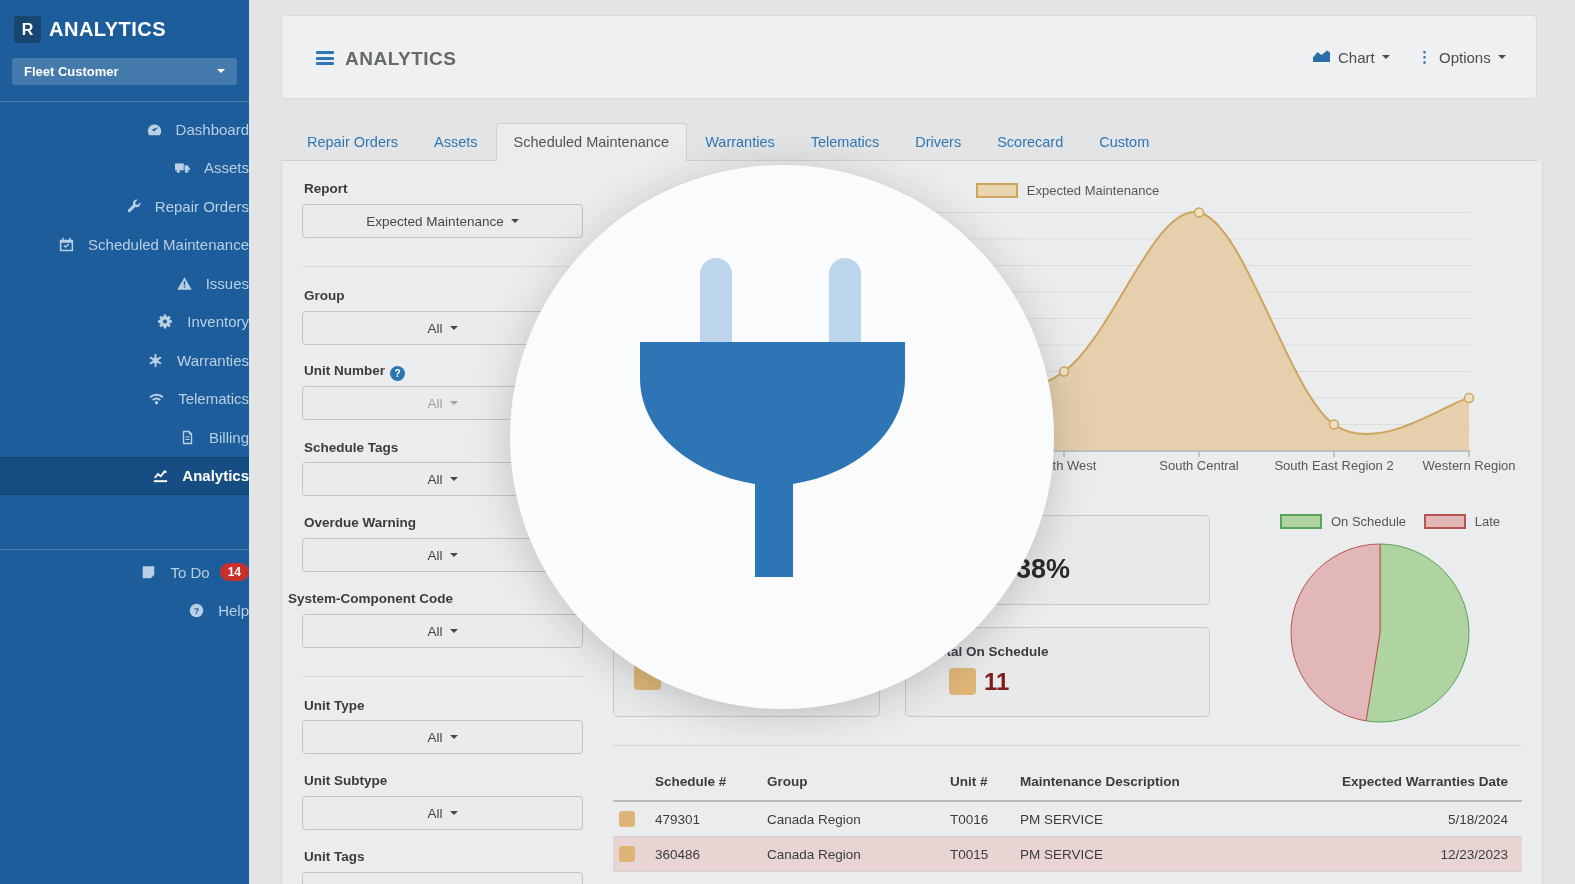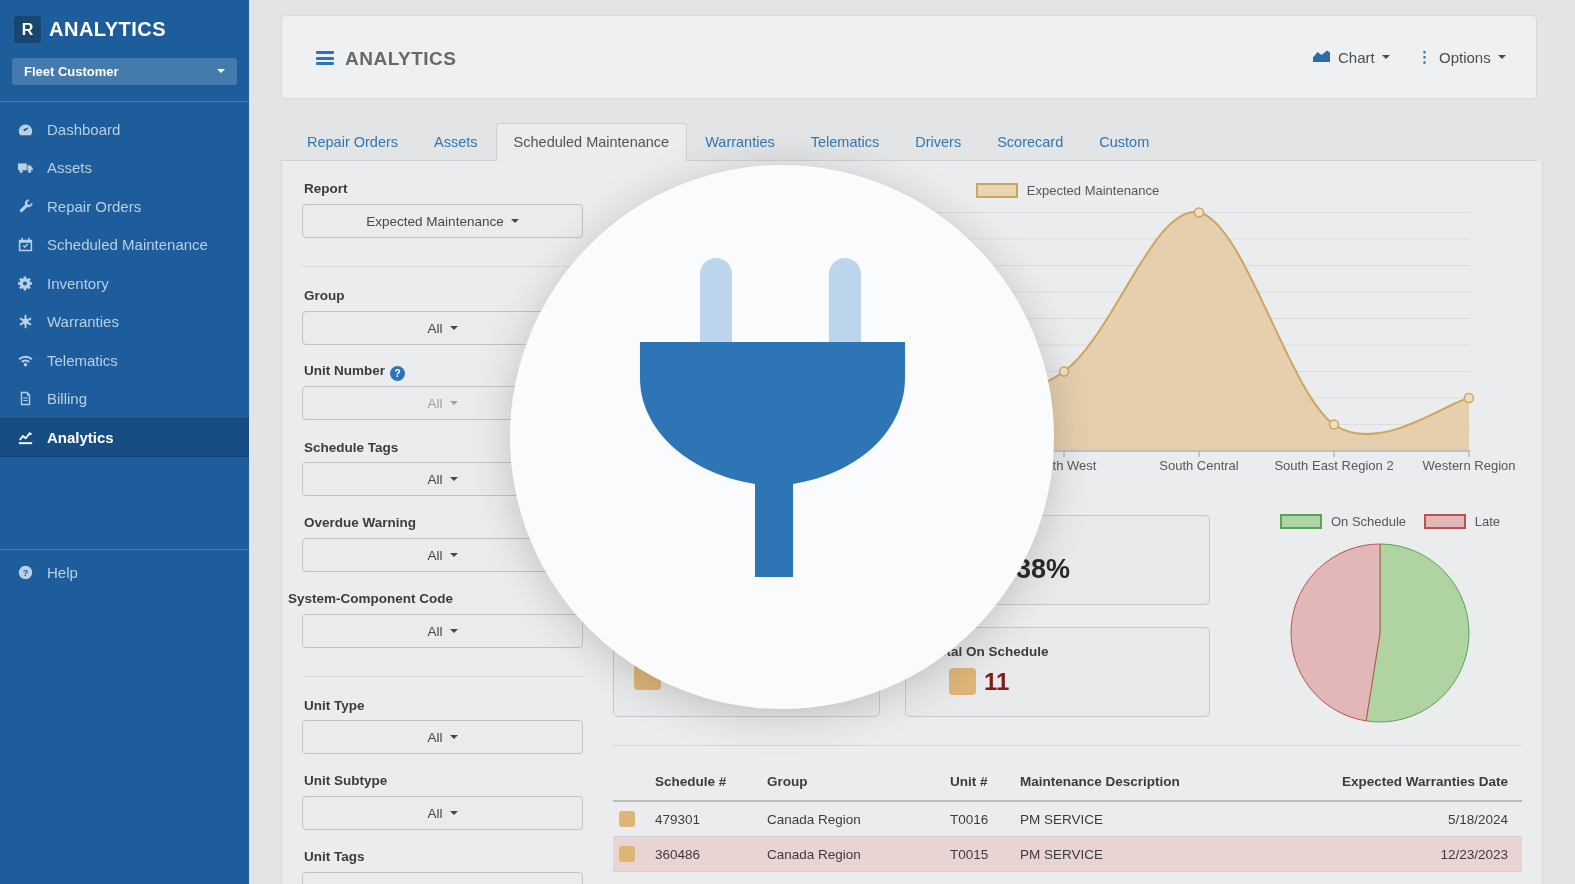--- a/index.html
+++ b/index.html
@@ -15,21 +15,21 @@
                  font-weight:bold; font-size:16px; display:flex; align-items:center; justify-content:center; }
   .brand-text { color:#fff; font-size:20px; font-weight:bold; letter-spacing:.5px; margin-left:8px; }
   .customer-dd { position:relative; margin:5px 12px 0 12px; width:225px; height:27px;
                  background:rgba(255,255,255,.18); border:none; border-radius:3px; color:#fff;
                  font-weight:bold; font-size:13px; text-align:left; padding:0 12px; cursor:pointer;
                  font-family:inherit; }
   .customer-dd .caret { position:absolute; right:12px; top:11px; }
   .sb-divider { height:1px; background:rgba(255,255,255,.18); margin-top:16px; }
   .nav { position:absolute; left:0; top:110px; width:249px; }
   .nav-item { display:flex; align-items:center; height:38.5px; padding-left:18px;
-              color:#b9cfe4; font-size:15px; cursor:pointer; }
+              color:#b9cfe4; font-size:15px; cursor:pointer;justify-content:flex-end; }
   .nav-item .nicon { width:16px; height:15px; display:inline-flex; margin-right:13px; flex:none; }
   .nav-item.active { background:var(--sidebar-active,#164e84); color:#fff; font-weight:bold;
                      border-top:1px solid rgba(0,0,0,.15); border-bottom:1px solid rgba(0,0,0,.15); }
   .nav2 { position:absolute; left:0; top:553px; width:249px; }
   .sb-divider2 { position:absolute; left:0; top:549px; width:249px; height:1px; background:rgba(255,255,255,.18); }
   .badge { background:var(--badge-red,#c9302c); color:#fff; font-size:12px; font-weight:bold;
            border-radius:10px; padding:2px 8px; margin-left:10px; }
 
   
   .header-card { position:absolute; left:281px; top:15px; width:1256px; height:84px;
@@ -154,20 +154,28 @@
               <path d="M3.2.8h1.4v2H3.2zM9.4.8h1.4v2H9.4z"></path>
               <path fill-rule="evenodd" d="M.8 2.6h12.4v10.6H.8zm1.4 2.8v6.4h9.6V5.4z"></path>
               <path d="M6.3 10.3L4.4 8.4l.9-.9 1 1 2.4-2.4.9.9z"></path>
             </svg>
           </span>
         <span>Scheduled Maintenance</span>
       </div>
       <div class="nav-item">
         <span class="nicon">
             <svg viewBox="0 0 14 14" width="15" height="15">
+              <path fill="currentColor" fill-rule="evenodd" d="M7 1.2l6.8 11.6H.2zM6.3 5h1.4v3.6H6.3zm0 4.5h1.4v1.4H6.3z"></path>
+            </svg>
+          </span>
+        <span>Issues</span>
+      </div>
+      <div class="nav-item">
+        <span class="nicon">
+            <svg viewBox="0 0 14 14" width="15" height="15">
               <path fill="currentColor" fill-rule="evenodd" d="M13 8.1V5.9l-1.8-.3a4.4 4.4 0 0 0-.4-.9l1.1-1.5-1.6-1.6-1.5 1.1a4.4 4.4 0 0 0-.9-.4L7.6.5H5.4L5.1 2.3a4.4 4.4 0 0 0-.9.4L2.7 1.6 1.1 3.2l1.1 1.5a4.4 4.4 0 0 0-.4.9l-1.8.3v2.2l1.8.3c.1.3.2.6.4.9l-1.1 1.5 1.6 1.6 1.5-1.1c.3.2.6.3.9.4l.3 1.8h2.2l.3-1.8c.3-.1.6-.2.9-.4l1.5 1.1 1.6-1.6-1.1-1.5c.2-.3.3-.6.4-.9zM6.5 8.9a1.9 1.9 0 1 1 0-3.8 1.9 1.9 0 0 1 0 3.8z"></path>
             </svg>
           </span>
         <span>Inventory</span>
       </div>
       <div class="nav-item">
         <span class="nicon">
             <svg viewBox="0 0 14 14" width="15" height="15">
               <g fill="currentColor">
                 <rect x="6.1" y="0.8" width="1.8" height="12.4" rx="0.9"></rect>
@@ -202,20 +210,29 @@
               <path fill="currentColor" d="M.8 11.4h12.4v1.8H.8z"></path>
               <path fill="none" stroke="currentColor" stroke-width="1.7" d="M1.6 9.3l3-3.6 2.6 2 3.7-4.6 1.7 1.2"></path>
             </svg>
           </span>
         <span>Analytics</span>
       </div>
     </nav>
 
     <div class="sb-divider2"></div>
     <nav class="nav2">
+      <div class="nav-item">
+        <span class="nicon">
+            <svg viewBox="0 0 14 14" width="15" height="15">
+              <path fill="currentColor" d="M1.6 1.2h10.8v7.9l-3.3 3.3H1.6z"></path>
+            </svg>
+          </span>
+        <span>To Do</span>
+        <span class="badge">14</span>
+      </div>
       <div class="nav-item">
         <span class="nicon">
             <svg viewBox="0 0 14 14" width="15" height="15">
               <circle cx="7" cy="7" r="6.3" fill="currentColor"></circle>
               <text x="7" y="10" text-anchor="middle" font-size="8.5" font-weight="bold" fill="#1d5d9b">?</text>
             </svg>
           </span>
         <span>Help</span>
       </div>
     </nav>

